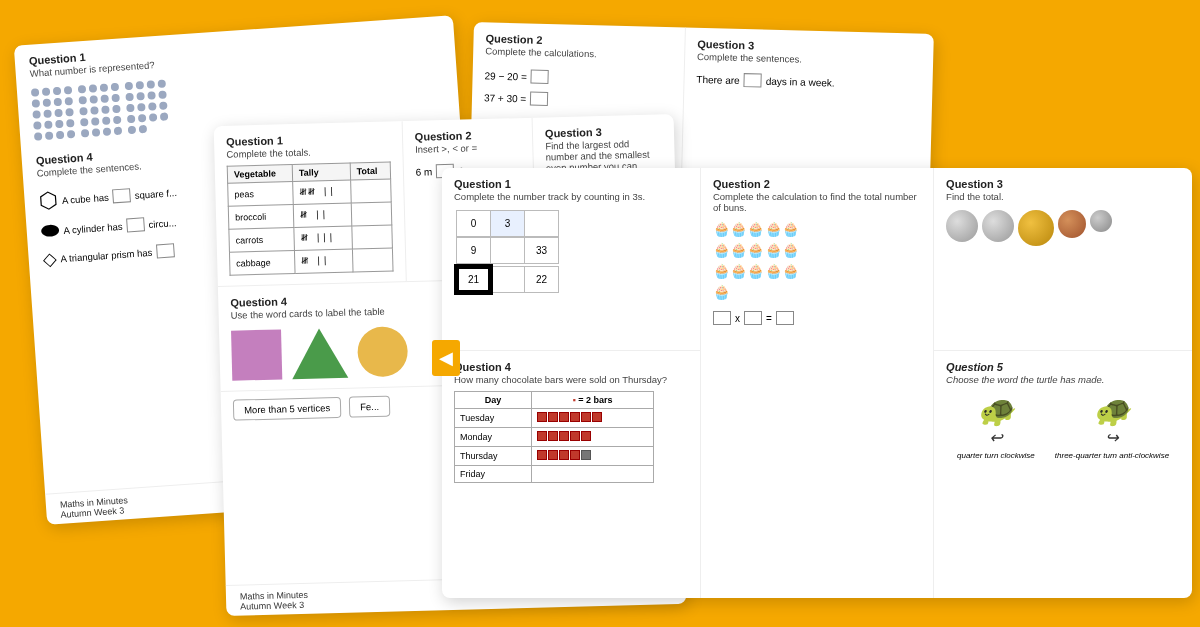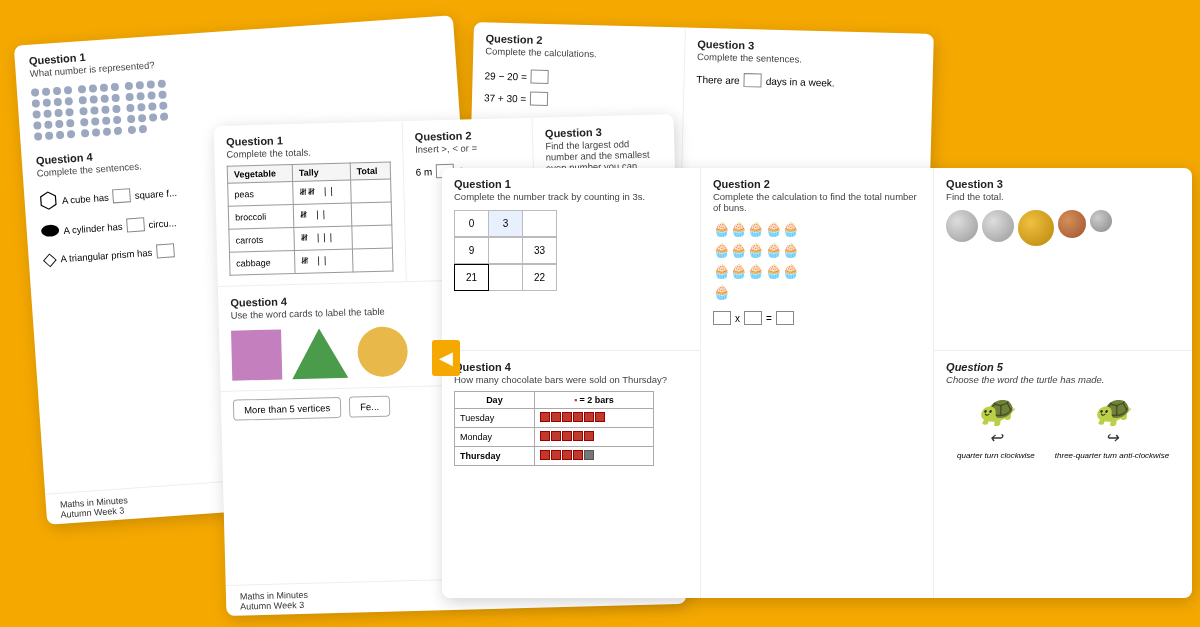--- a/index.html
+++ b/index.html
@@ -460,21 +460,21 @@
               <td style="border:1px solid #bbb; width:34px; height:26px; text-align:center;">9</td>
               <td style="border:1px solid #bbb; width:34px; height:26px;"></td>
               <td style="border:1px solid #bbb; width:34px; height:26px; text-align:center;">33</td>
             </tr>
             <tr>
               <td style="border:none;"></td>
               <td style="border:none;"></td>
               <td style="border:none;"></td>
             </tr>
             <tr>
-              <td style="border:1px solid #000000; width:34px; height:26px; text-align:center;margin-top:44px;">21</td>
+              <td style="border:5px solid #000000; width:34px; height:26px; text-align:center;margin-top:44px;">21</td>
               <td style="border:1px solid #bbb; width:34px; height:26px;"></td>
               <td style="border:1px solid #bbb; width:34px; height:26px; text-align:center;">22</td>
             </tr>
           </tbody>
             </table>
         </div>
       </div>
 
       <div style="padding:10px 12px; flex:1.4;">
         <div class="question-title">Question 4</div>
@@ -493,24 +493,28 @@
                 <span class="bar-block"></span><span class="bar-block"></span><span class="bar-block"></span><span class="bar-block"></span><span class="bar-block"></span><span class="bar-block"></span>
               </td>
             </tr>
             <tr>
               <td>Monday</td>
               <td>
                 <span class="bar-block"></span><span class="bar-block"></span><span class="bar-block"></span><span class="bar-block"></span><span class="bar-block"></span>
               </td>
             </tr>
             <tr>
-              <td style="font-weight:bold;">Thursday</td>
+              <td style="font-weight:normal;">Thursday</td>
               <td>
                 <span class="bar-block"></span><span class="bar-block"></span><span class="bar-block"></span><span class="bar-block"></span><span class="bar-block" style="background:#777;border-color:#555;"></span>
               </td>
+            </tr>
+            <tr>
+              <td>Friday</td>
+              <td></td>
             </tr>
           </tbody>
         </table>
       </div>
     </div>
 
     <div style="flex:0.9; border-right:1px solid #eee; display:flex; flex-direction:column;">
       <div style="padding:10px 12px; flex:1;">
         <div class="question-title">Question 2</div>
         <div class="question-subtitle">Complete the calculation to find the total number of buns.</div>

